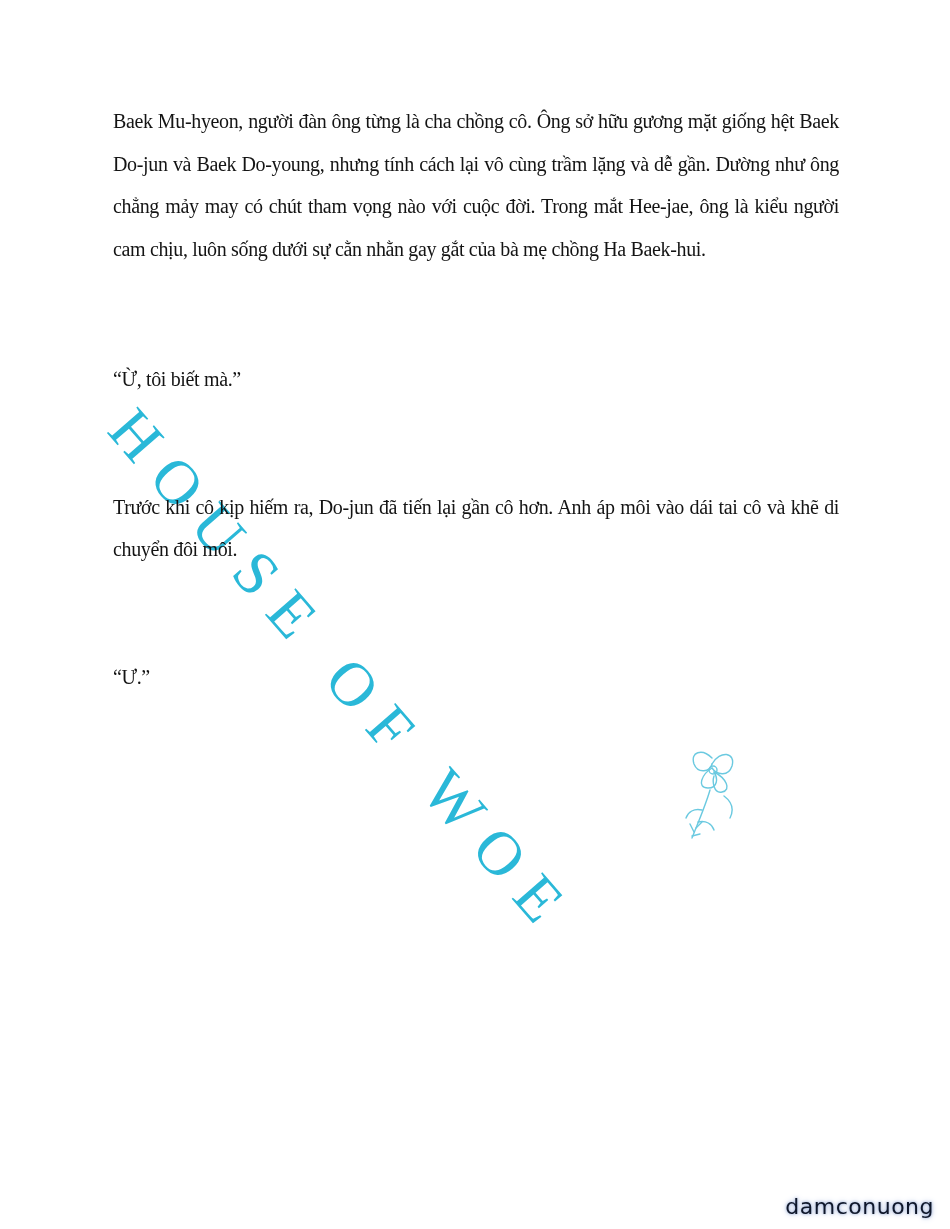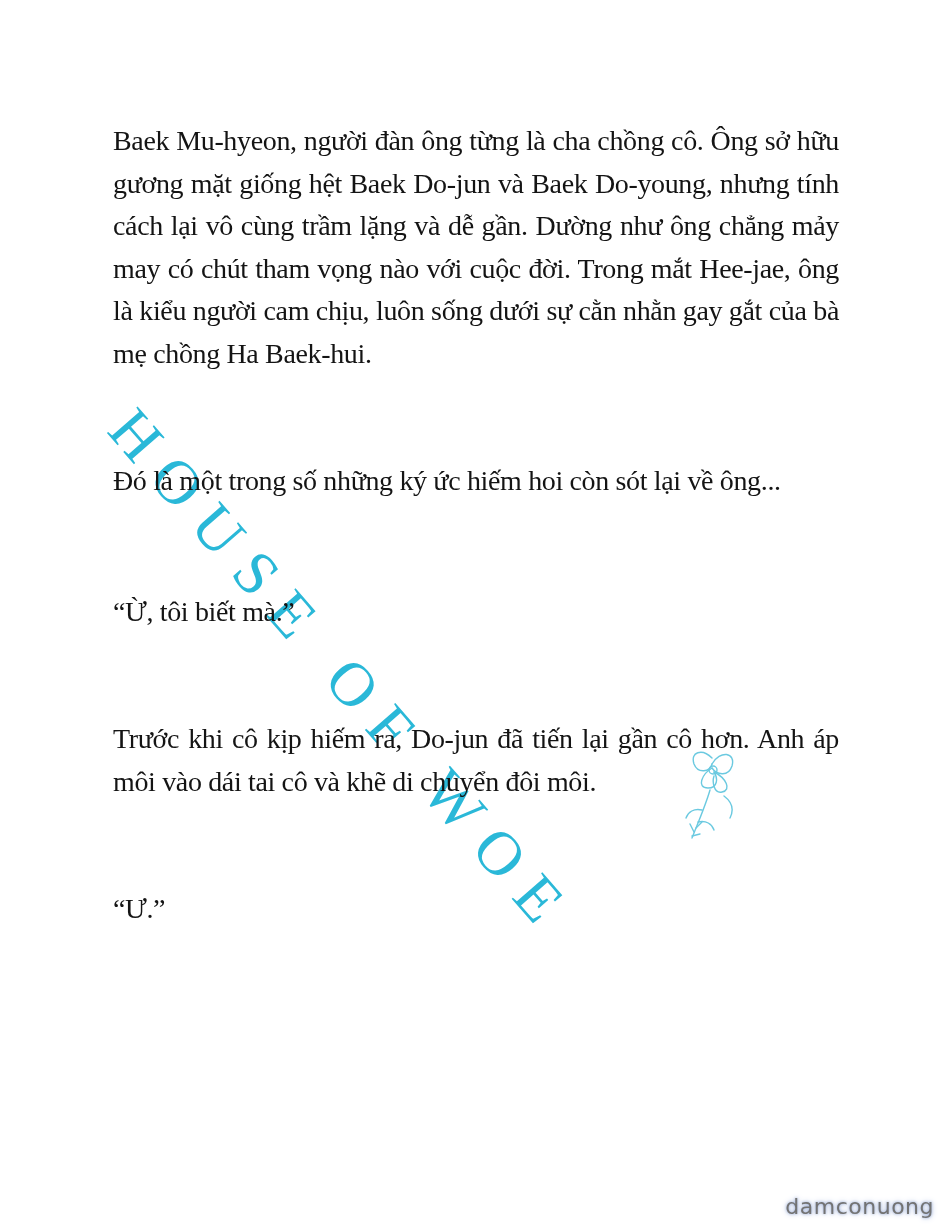--- a/index.html
+++ b/index.html
@@ -9,24 +9,24 @@
     }
     body {
       width: 950px;
       height: 1229px;
       position: relative;
       overflow: hidden;
     }
     .page {
       position: absolute;
       left: 113px;
-      top: 120px;
+      top: 100px;
       width: 726px;
       font-family: "Liberation Serif", "DejaVu Serif", serif;
-      font-size: 28px;
+      font-size: 20px;
       line-height: 42.5px;
       color: #141414;
       letter-spacing: -0.35px;
     }
     .para {
       margin: 0;
       text-align: justify;
       text-align-last: left;
       position: relative;
       z-index: 1;
@@ -61,21 +61,21 @@
       height: 110px;
       z-index: 0;
       opacity: 0.75;
     }
     .site-mark {
       position: absolute;
       right: 16px;
       bottom: 10px;
       font-family: "DejaVu Sans", "Liberation Sans", sans-serif;
       font-size: 22px;
-      color: #737373;
+      color: #0f172a;
       text-shadow: 0 0 3px #8ea3cf, 0 0 6px #b9c6e6;
       letter-spacing: 0.5px;
       z-index: 2;
     }
   </style>
 </head>
 <body>
 
 <div class="watermark">HOUSE OF WOE</div>
 
@@ -89,19 +89,18 @@
     <path d="M38 52 C34 66, 28 80, 20 100"></path>
     <path d="M30 72 C22 70, 16 74, 14 80"></path>
     <path d="M26 84 C34 82, 40 86, 42 92"></path>
     <path d="M22 94 L18 86 M24 90 L30 84 M20 98 L28 96"></path>
     <path d="M52 58 C60 64, 62 72, 58 80"></path>
   </g>
 </svg>
 
 <div class="page">
   <p class="para p1">Baek Mu-hyeon, người đàn ông từng là cha chồng cô. Ông sở hữu gương mặt giống hệt Baek Do-jun và Baek Do-young, nhưng tính cách lại vô cùng trầm lặng và dễ gần. Dường như ông chẳng mảy may có chút tham vọng nào với cuộc đời. Trong mắt Hee-jae, ông là kiểu người cam chịu, luôn sống dưới sự cằn nhằn gay gắt của bà mẹ chồng Ha Baek-hui.</p>
-  <p class="para p2">Đó là một trong số những ký ức hiếm hoi còn sót lại về ông...</p>
   <p class="para p3">“Ừ, tôi biết mà.”</p>
   <p class="para p4">Trước khi cô kịp hiếm ra, Do-jun đã tiến lại gần cô hơn. Anh áp môi vào dái tai cô và khẽ di chuyển đôi môi.</p>
   <p class="para p5">“Ư.”</p>
 </div>
 
 <div class="site-mark">damconuong</div>
 
 </body></html>

